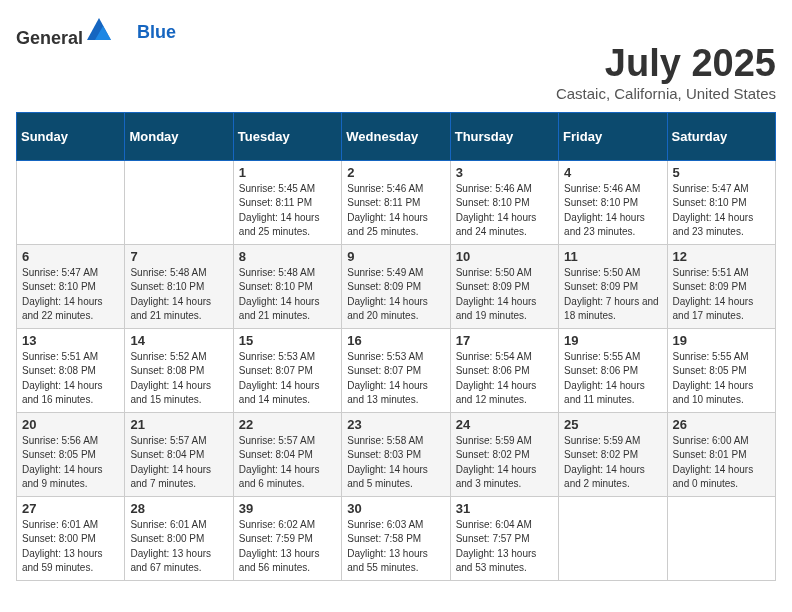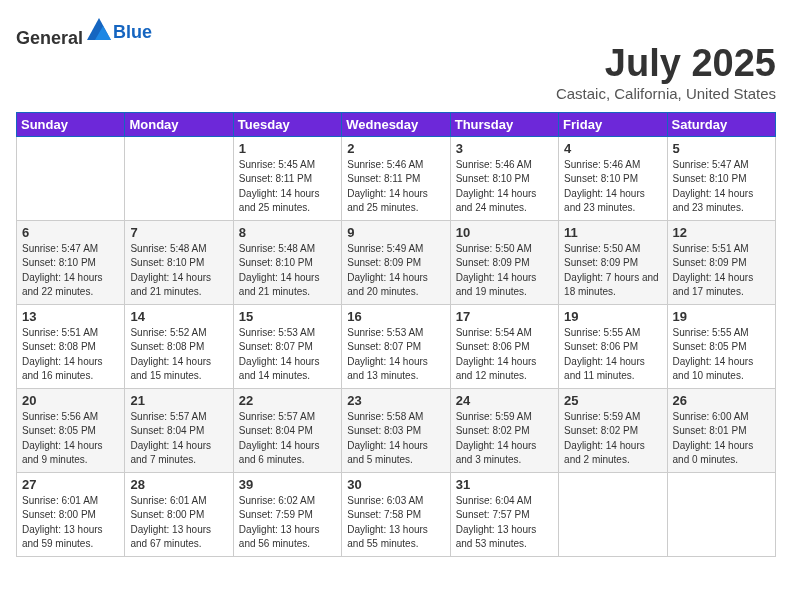--- a/index.html
+++ b/index.html
@@ -12,20 +12,21 @@
     }
     .header {
       display: flex;
       justify-content: space-between;
       align-items: flex-start;
       margin-bottom: 10px;
     }
     .logo {
       display: flex;
       align-items: center;
+      gap: 24px;
     }
     .logo-text-general {
       font-size: 18px;
       font-weight: bold;
       color: #333;
     }
     .logo-text-blue {
       font-size: 18px;
       font-weight: bold;
       color: #1565c0;
@@ -49,25 +50,25 @@
     .subtitle {
       font-size: 15px;
       color: #555;
     }
     .calendar {
       width: 100%;
       border-collapse: collapse;
       border: 1px solid #ccc;
     }
     .calendar th {
-      background-color: #6d28d9;
+      background-color: #0c4a6e;
       color: #fff;
       font-size: 13px;
       font-weight: bold;
-      padding: 4px 4px;
+      padding: 16px 4px;
       text-align: left;
       border: 1px solid #1565c0;
       margin-left: 39px;
     }
     .calendar td {
       vertical-align: top;
       padding: 4px 5px;
       border: 1px solid #ccc;
       font-size: 10.5px;
       color: #333;

